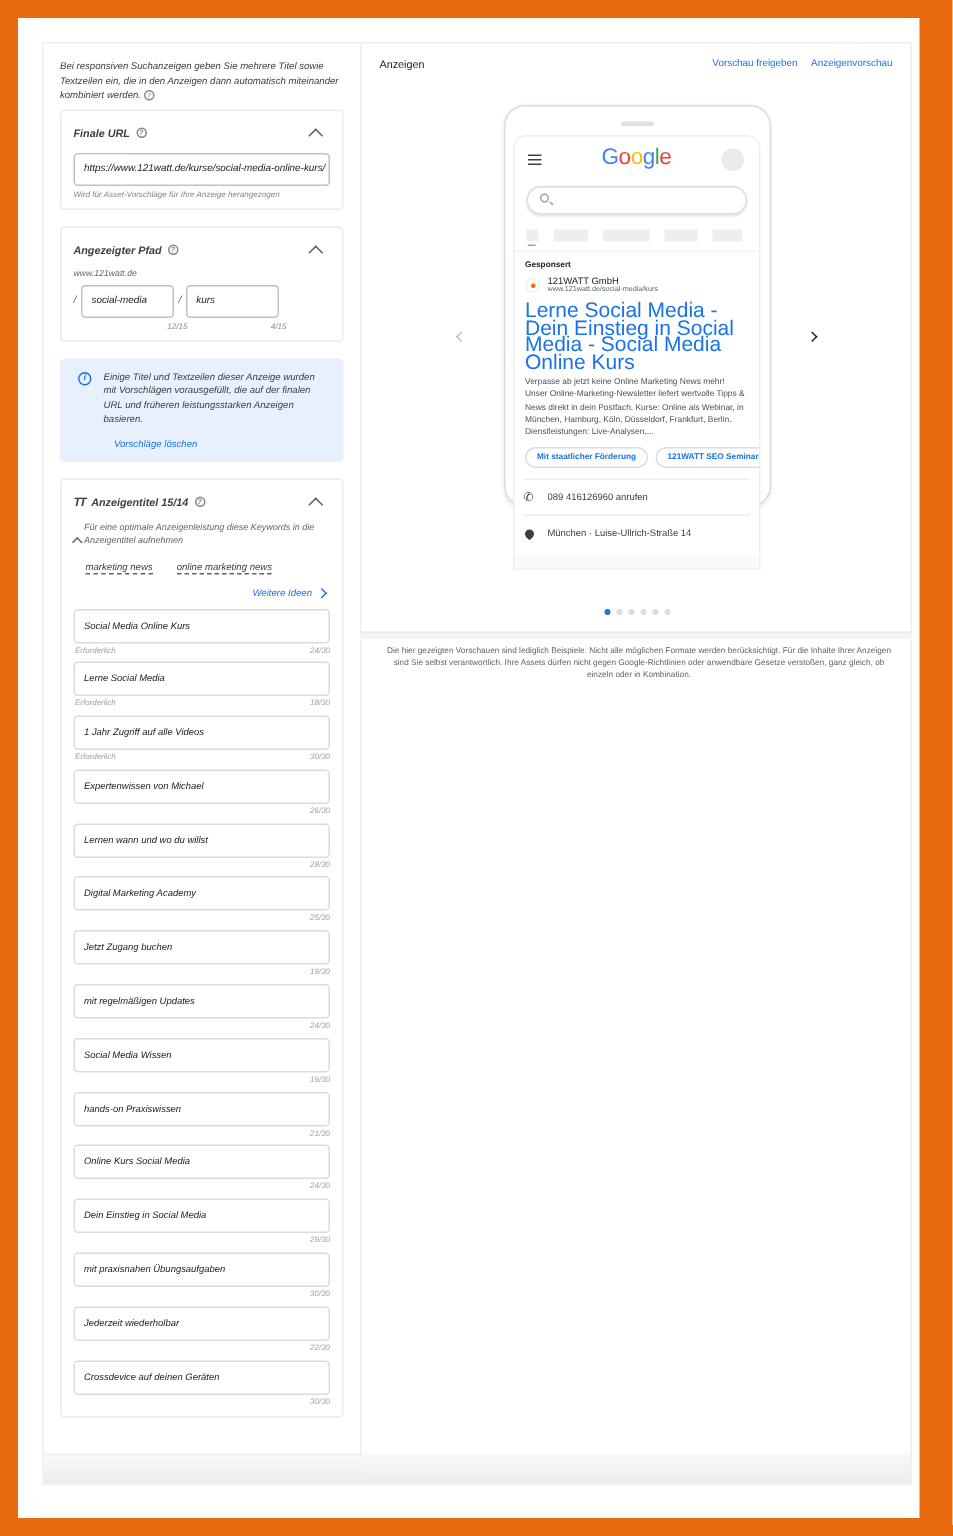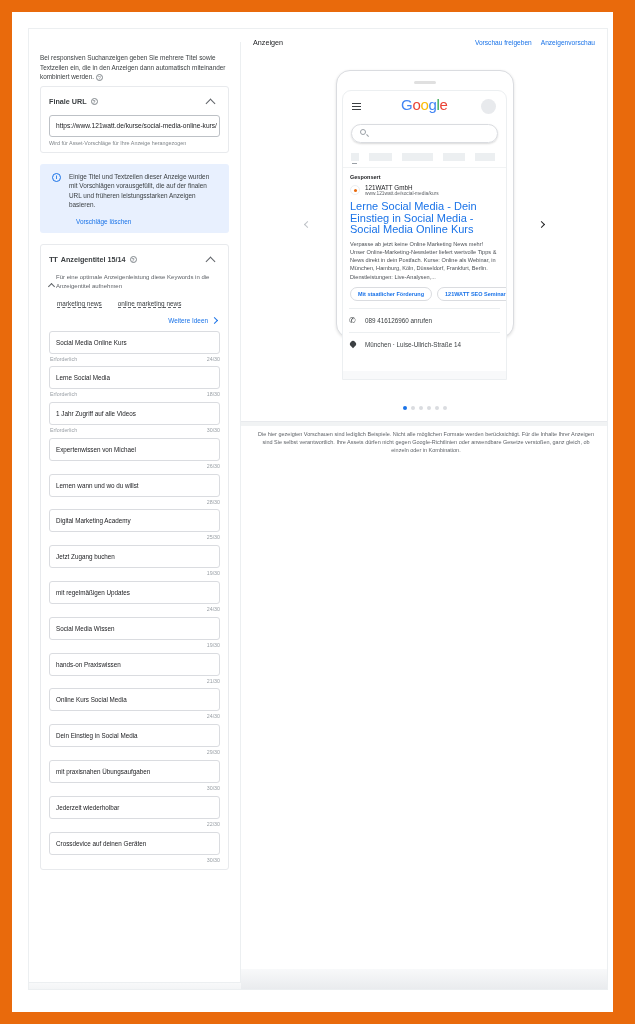--- a/index.html
+++ b/index.html
@@ -19,24 +19,25 @@
     .app {
       position: absolute;
       left: 28px; top: 28px;
       width: 580px; height: 962px;
       background: #fff;
       border: 1px solid #eceff1;
       overflow: hidden;
     }
     .left-col {
       position: absolute;
-      left: 0; top: 13px;
+      left: 0; top: 0;
       width: 212px; height: 962px;
       border-right: 1px solid #eceff1;
       padding: 11px 11px 0 11px;
+      font-style: italic;
     }
     .intro {
       font-size: 6.4px;
       line-height: 9.5px;
       color: #3c4043;
       margin-bottom: 4px;
     }
     .help {
       display: inline-block;
       width: 7px; height: 7px;
@@ -261,21 +262,21 @@
     .sponsored { font-size: 5.5px; font-weight: bold; color: #202124; margin-bottom: 4px; }
     .advertiser { display: flex; align-items: center; gap: 5px; margin-bottom: 5px; }
     .favicon {
       width: 10px; height: 10px; border-radius: 50%;
       border: 1px solid #eceff1;
       display: flex; align-items: center; justify-content: center;
     }
     .favicon::after { content: ""; width: 3px; height: 3px; background: #e96a0c; border-radius: 50%; }
     .adv-name { font-size: 6.3px; color: #202124; line-height: 7px; }
     .adv-url { font-size: 4.8px; color: #5f6368; }
-    .ad-headline { font-size: 11px; line-height: 11.5px; color: #1a0dab; color: #1a73e8; margin-bottom: 4px; }
+    .ad-headline { font-size: 14px; line-height: 11.5px; color: #1a0dab; color: #1a73e8; margin-bottom: 4px; }
     .ad-desc { font-size: 5.6px; line-height: 8.3px; color: #4d5156; margin-bottom: 6px; }
     .sitelinks { display: flex; gap: 5px; white-space: nowrap; margin-bottom: 7px; }
     .sitelink {
       border: 1px solid #dadce0; border-radius: 9px;
       padding: 3px 7px; font-size: 5.5px; font-weight: bold; color: #1a73e8;
       cursor: pointer;
     }
     .ext-row {
       display: flex; align-items: center; gap: 8px;
       border-top: 1px solid #eceff1;
@@ -332,20 +333,40 @@
         </span>
         <span class="chevron-up"></span>
       </div>
       <div class="outlined">
         <span class="float-label">Finale URL</span>
         <span>https://www.121watt.de/kurse/social-media-online-kurs/</span>
       </div>
       <div class="hint">Wird für Asset-Vorschläge für Ihre Anzeige herangezogen</div>
     </div>
 
+    <div class="card">
+      <div class="card-head">
+        <span class="title">
+          <span>Angezeigter Pfad</span>
+          <span class="help">?</span>
+        </span>
+        <span class="chevron-up"></span>
+      </div>
+      <div class="domain-text">www.121watt.de</div>
+      <div class="path-row">
+        <span class="slash">/</span>
+        <div class="outlined path-field">social-media</div>
+        <span class="slash">/</span>
+        <div class="outlined path-field">kurs</div>
+      </div>
+      <div class="counts">
+        <span>12/15</span>
+        <span>4/15</span>
+      </div>
+    </div>
 
     <div class="info-box">
       <div class="info-inner">
         <span class="info-icon">i</span>
         <span class="info-text">Einige Titel und Textzeilen dieser Anzeige wurden mit Vorschlägen vorausgefüllt, die auf der finalen URL und früheren leistungsstarken Anzeigen basieren.</span>
       </div>
       <div class="link-btn">Vorschläge löschen</div>
     </div>
 
     <div class="card" style="padding-bottom:2px;">

